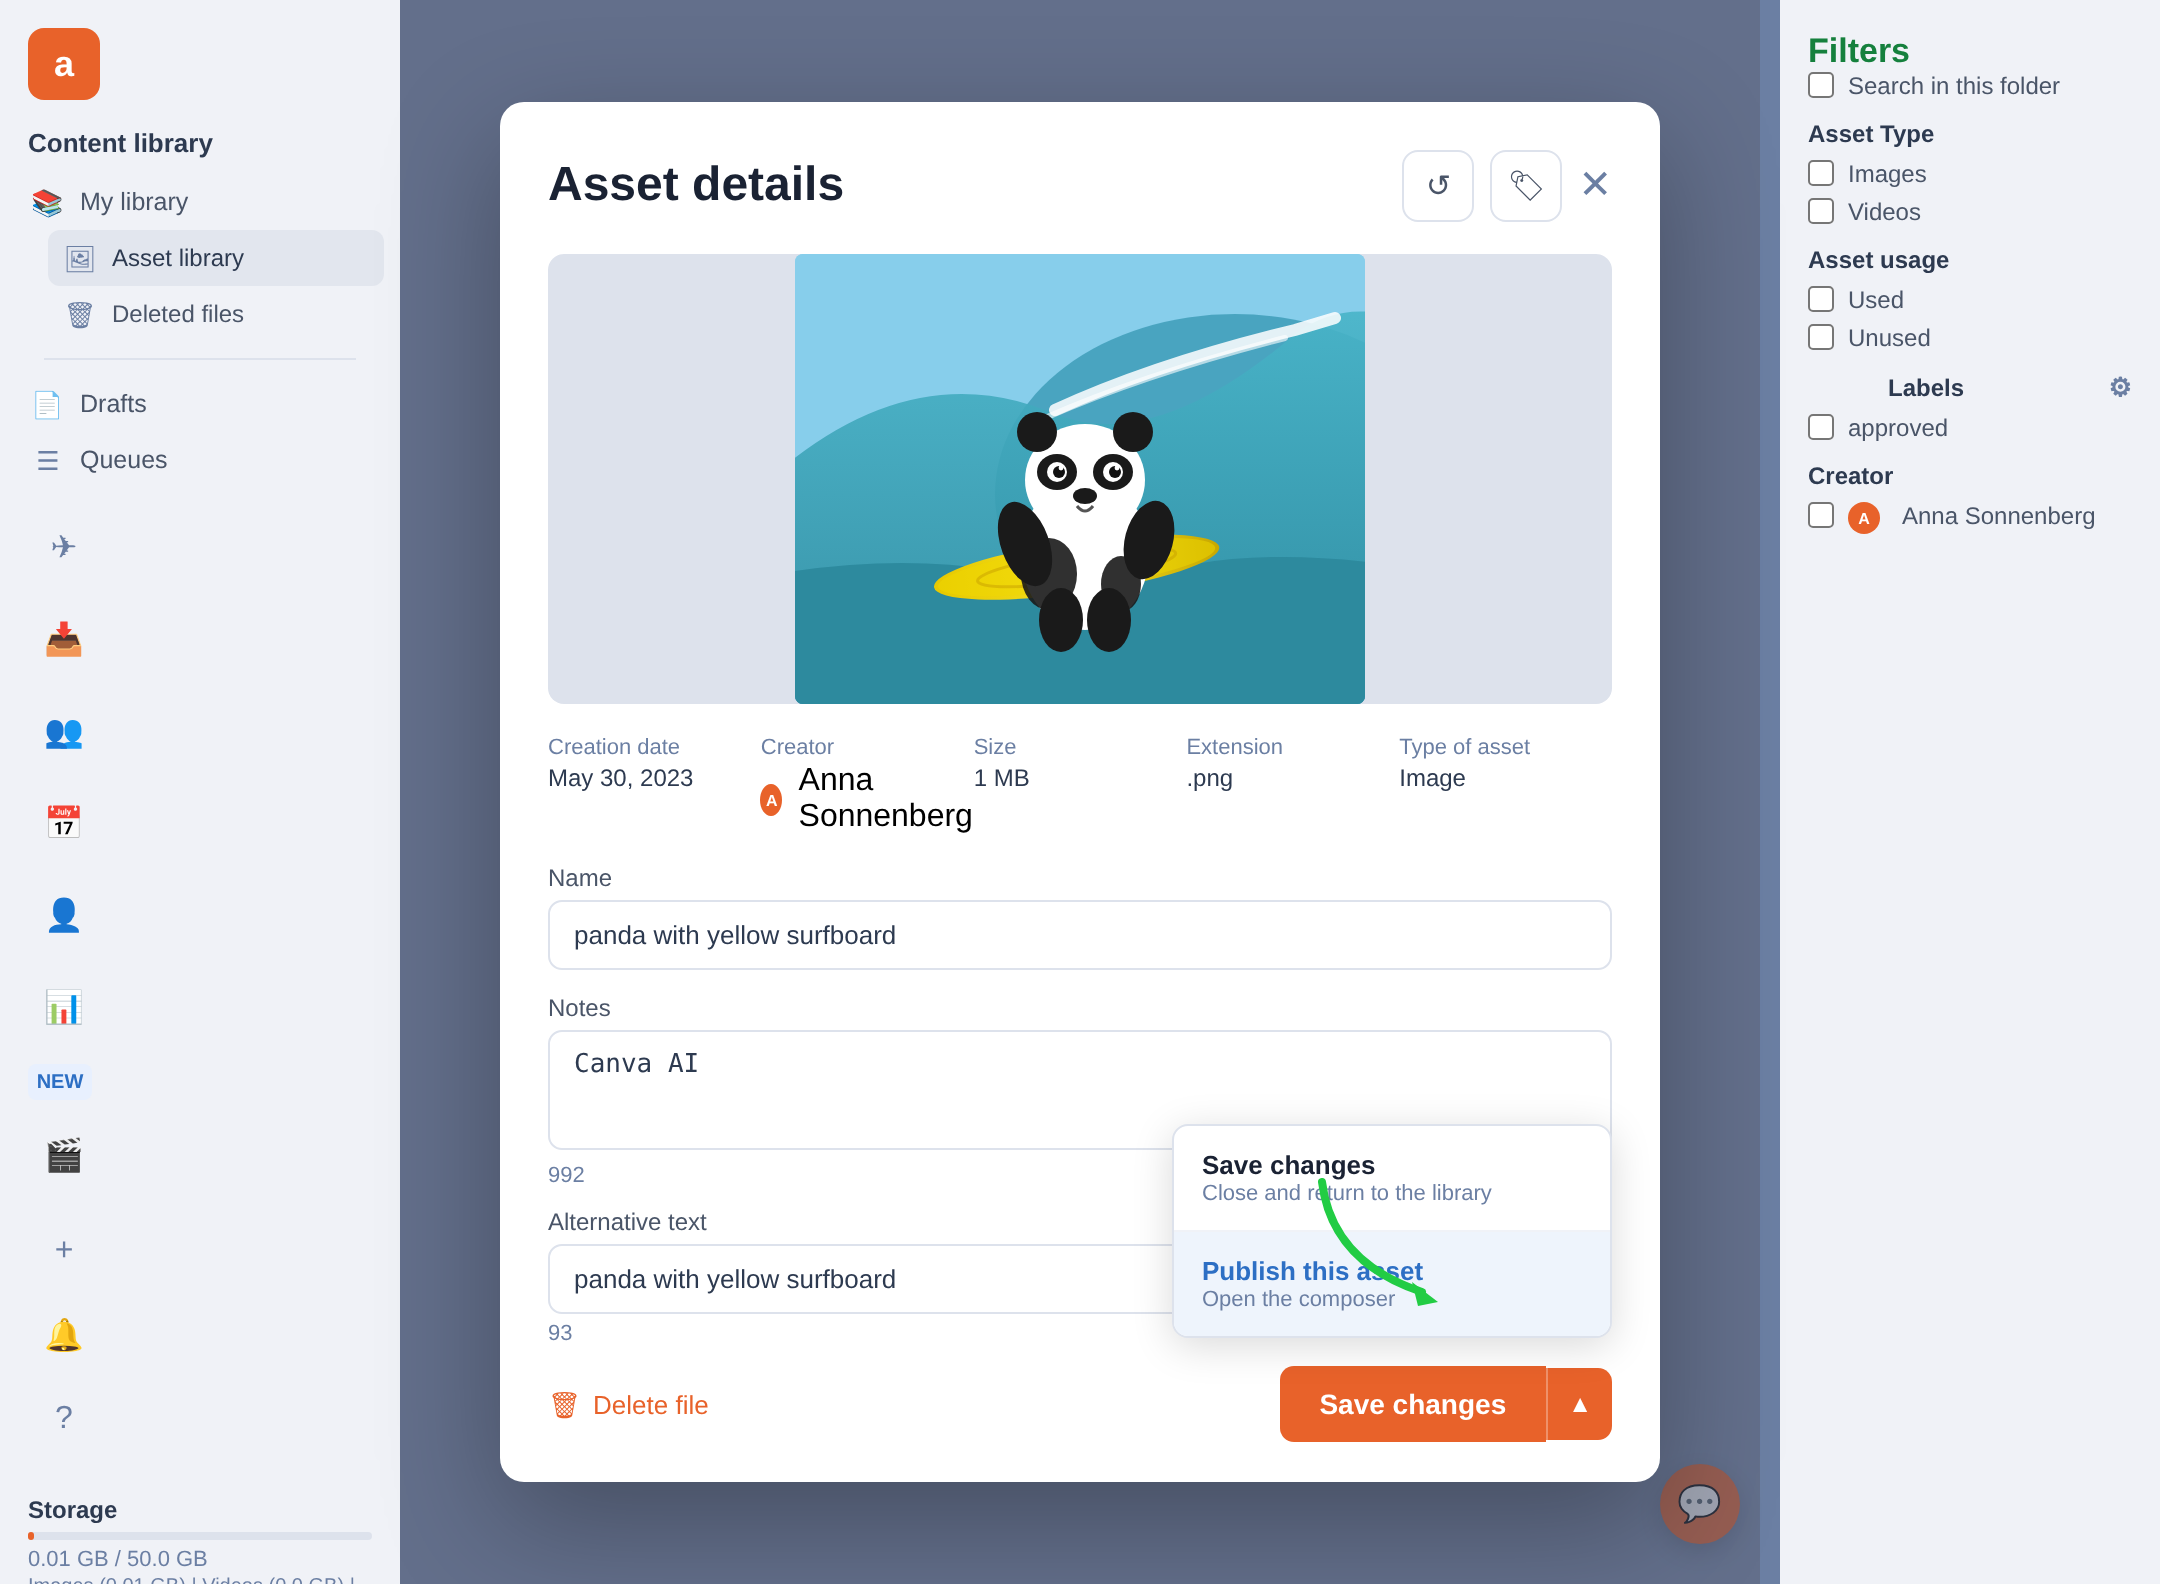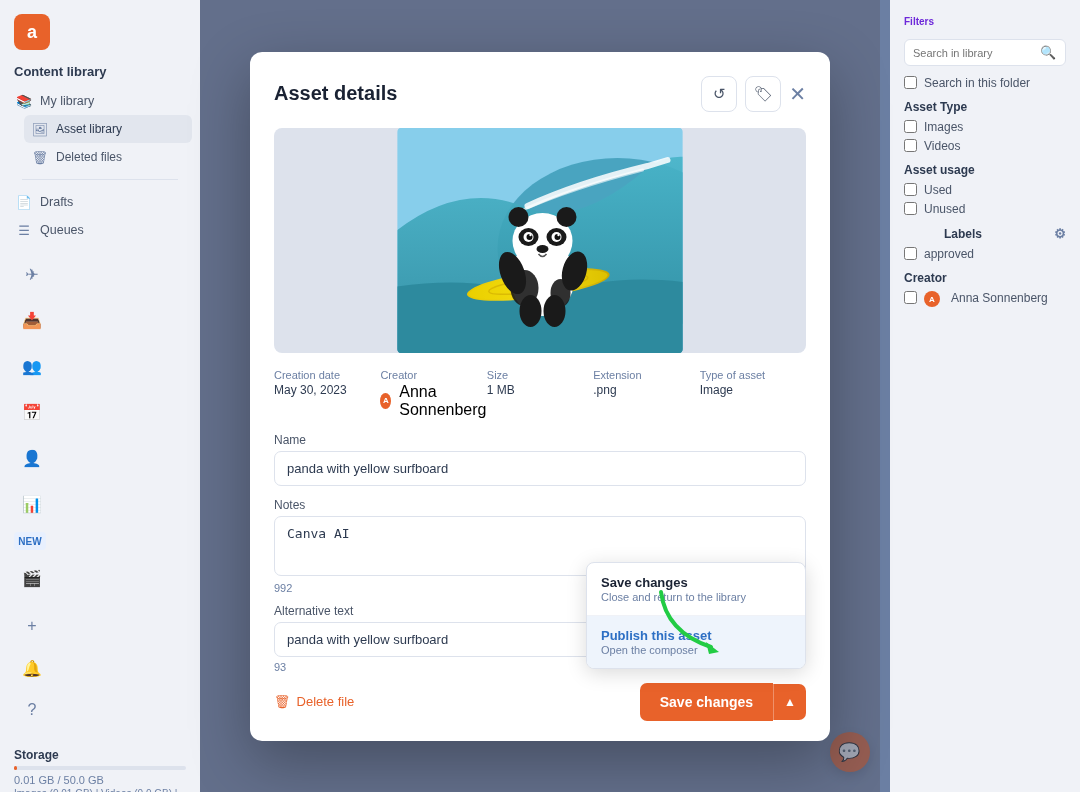--- a/index.html
+++ b/index.html
@@ -113,24 +113,23 @@
 
     
     .filters-panel {
       position: absolute;
       right: 0; top: 0;
       width: 190px; height: 792px;
       background: #f0f2f7;
       padding: 16px 14px;
     }
     .filters-title {
-      font-size: 10px;
+      font-size: 17px;
       font-weight: 600;
-      color: #6d28d9;
-      margin-bottom: 12px;
+      color: #15803d;
     }
     .search-box {
       display: flex;
       align-items: center;
       border: 1px solid #dde2ec;
       border-radius: 6px;
       background: white;
       padding: 5px 8px;
       gap: 6px;
       margin-bottom: 10px;
@@ -203,21 +202,21 @@
       padding: 24px 24px 20px 24px;
       box-shadow: 0 20px 60px rgba(0,0,0,0.3);
     }
     .modal-header {
       display: flex;
       align-items: center;
       justify-content: space-between;
       margin-bottom: 16px;
     }
     .modal-title {
-      font-size: 20px;
+      font-size: 24px;
       font-weight: 700;
       color: #1a2233;
     }
     .modal-header-actions {
       display: flex;
       align-items: center;
       gap: 8px;
     }
     .modal-icon-btn {
       width: 36px; height: 36px;
@@ -488,24 +487,20 @@
     <div>0.01 GB / 50.0 GB</div>
     <div style="font-size:10px; margin-top:2px;">Images (0.01 GB) | Videos (0.0 GB) | Bin (0.0 GB)</div>
   </div>
 </div>
 
 <div class="main-bg"></div>
 
 <div class="filters-panel">
   <div class="filters-title">Filters</div>
 
-  <div class="search-box">
-    <input type="text" placeholder="Search in library" style="">
-    <span style="color:#6b7fa3; font-size:13px;">🔍</span>
-  </div>
 
   <div class="filter-checkbox-row">
     <input type="checkbox" style="">
     <span class="filter-checkbox-label">Search in this folder</span>
   </div>
 
   <div class="filter-section-title">Asset Type</div>
   <div class="filter-checkbox-row">
     <input type="checkbox" style="">
     <span class="filter-checkbox-label">Images</span>

